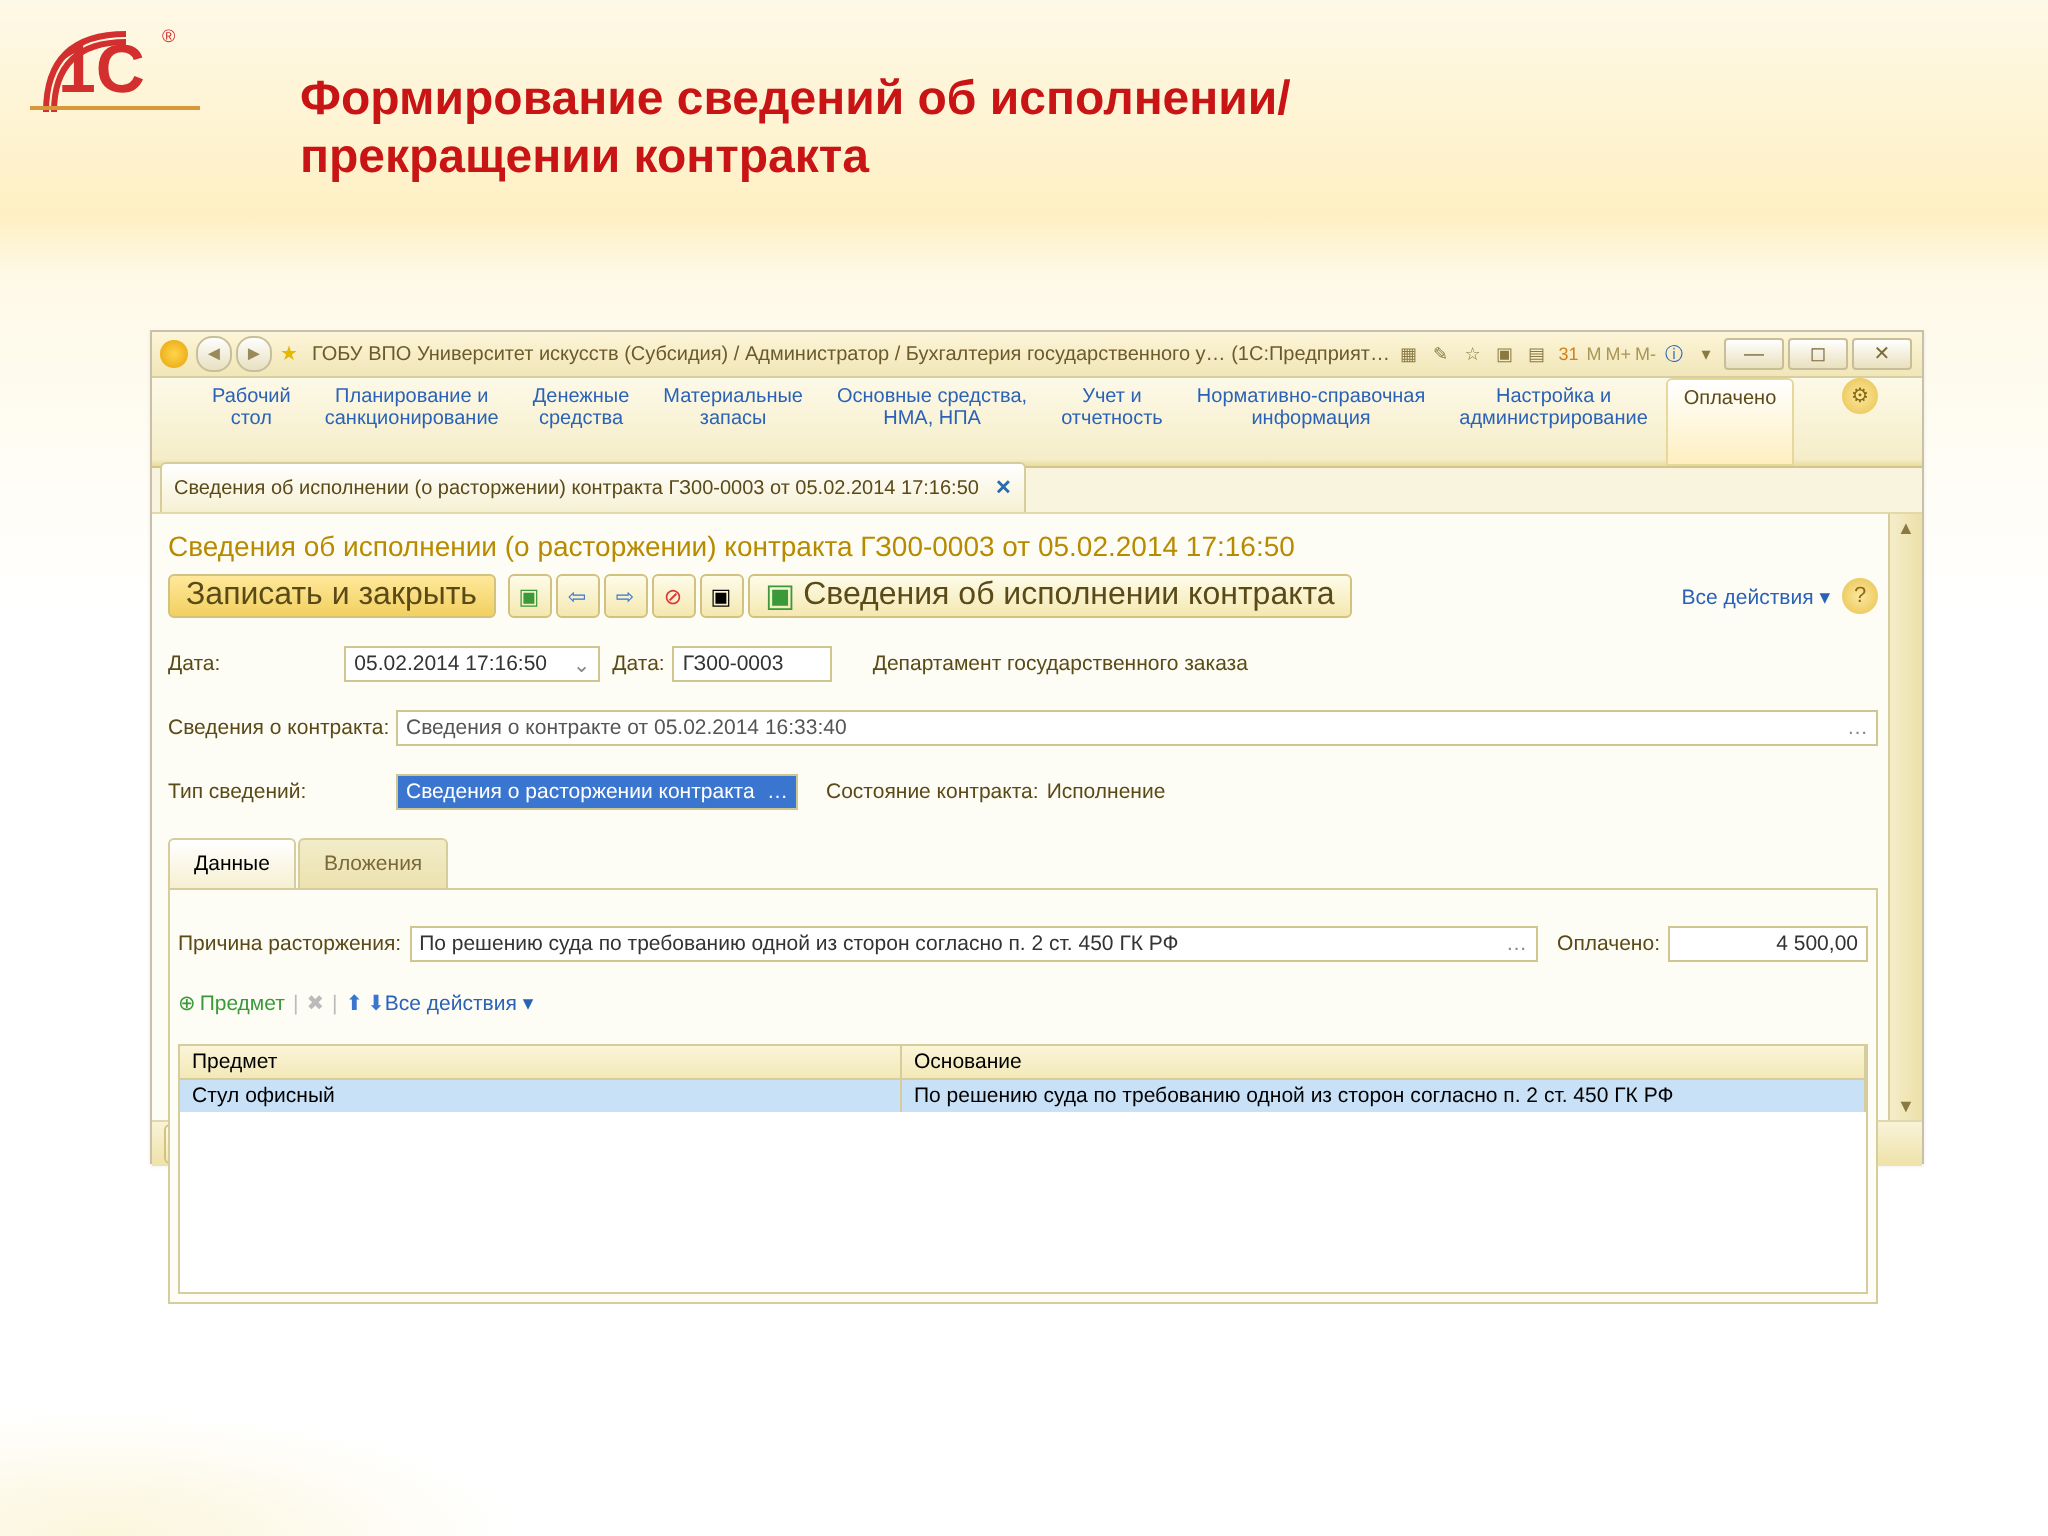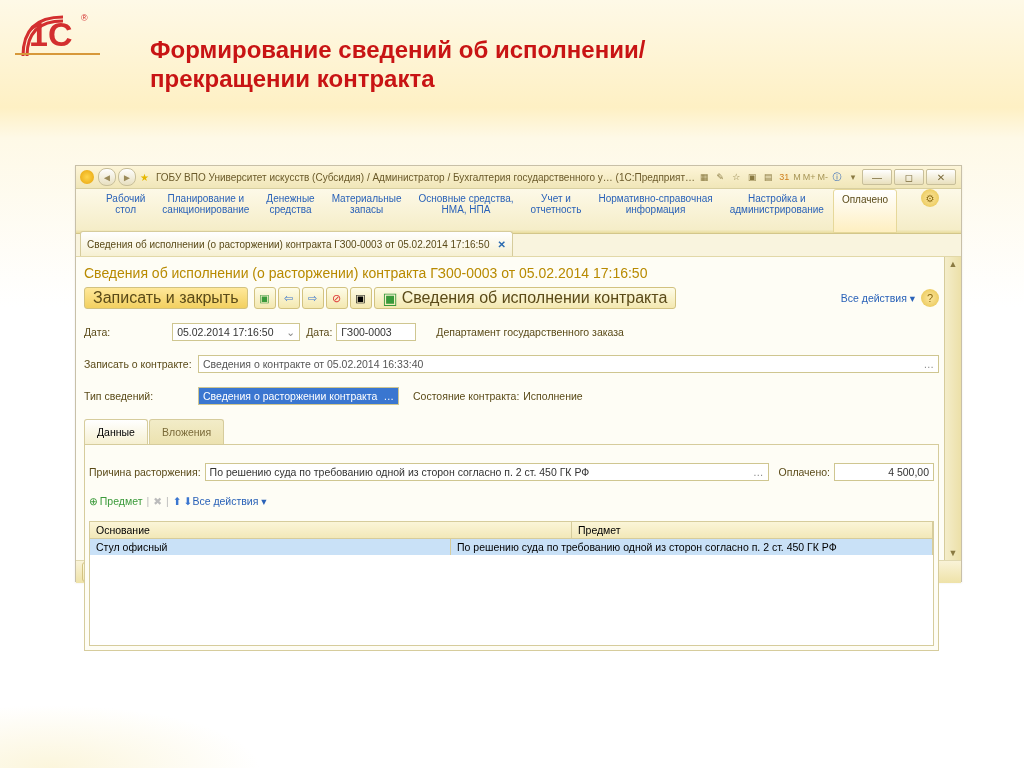--- a/index.html
+++ b/index.html
@@ -152,21 +152,21 @@
         <span style="width:6px"></span>
         <span class="lbl">Дата:</span>
         <span class="fld" style="width:80px">
             <span>ГЗ00-0003</span>
           </span>
         <span style="width:20px"></span>
         <span class="lbl">Департамент государственного заказа</span>
       </div>
 
       <div class="row">
-        <span class="lbl" style="width:110px">Записать о контракте:</span>
+        <span class="lbl" style="width:110px">Сведения о контракта:</span>
         <span class="fld readonly" style="flex:1">
             <span>Сведения о контракте  от 05.02.2014 16:33:40</span>
             <span class="dots">…</span>
           </span>
       </div>
 
       <div class="row">
         <span class="lbl" style="width:110px">Тип сведений:</span>
         <span class="fld sel" style="width:201px">
             <span>Сведения о расторжении контракта</span>
@@ -200,22 +200,22 @@
           <span style="margin:0 4px;color:#bbb">|</span>
           <span style="color:#bbb">✖</span>
           <span style="margin:0 4px;color:#bbb">|</span>
           <span style="color:#3a76d0">⬆</span>
           <span style="color:#3a76d0;margin-left:2px">⬇</span>
           <span class="spacer"></span>
           <span class="link">Все действия ▾</span>
         </div>
         <div class="grid">
           <div class="hdr">
+            <div class="col" style="width:348px">Предмет</div>
             <div class="col" style="flex:1">Основание</div>
-            <div class="col" style="width:348px">Предмет</div>
           </div>
           <div class="body">
             <div class="gr-row">
               <div class="cell" style="width:348px">Стул офисный</div>
               <div class="cell" style="flex:1">По решению суда по требованию одной из сторон согласно п. 2 ст. 450 ГК РФ</div>
             </div>
           </div>
         </div>
       </div>
     </div>

